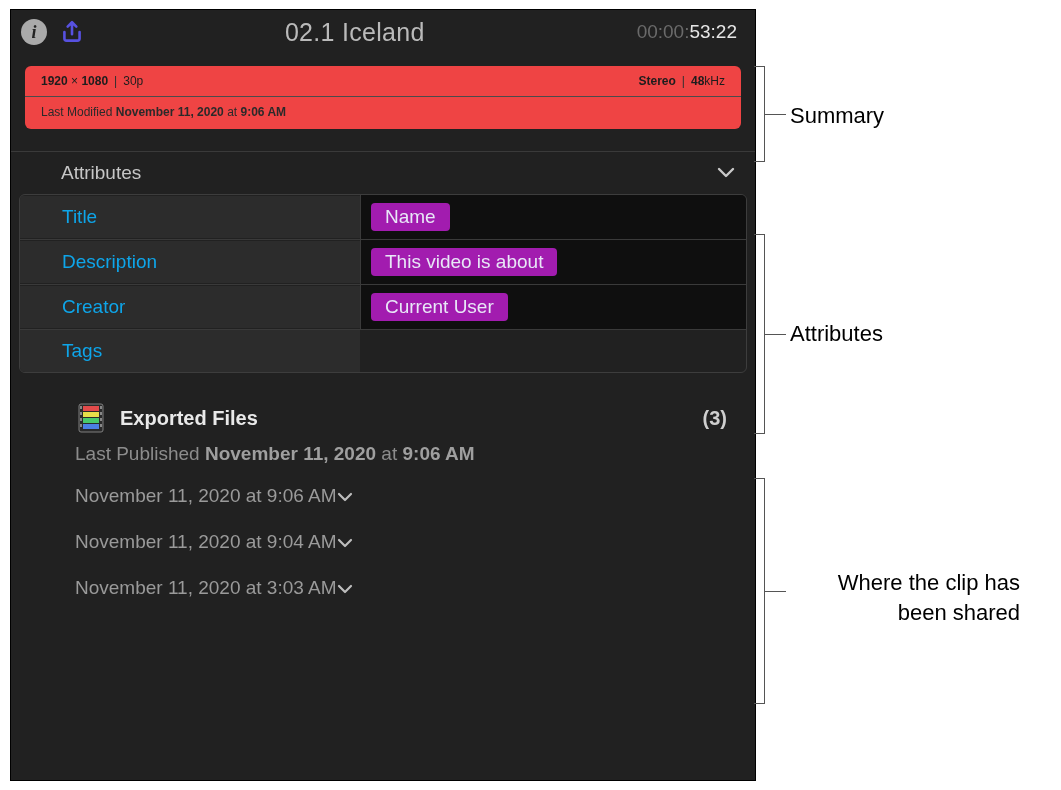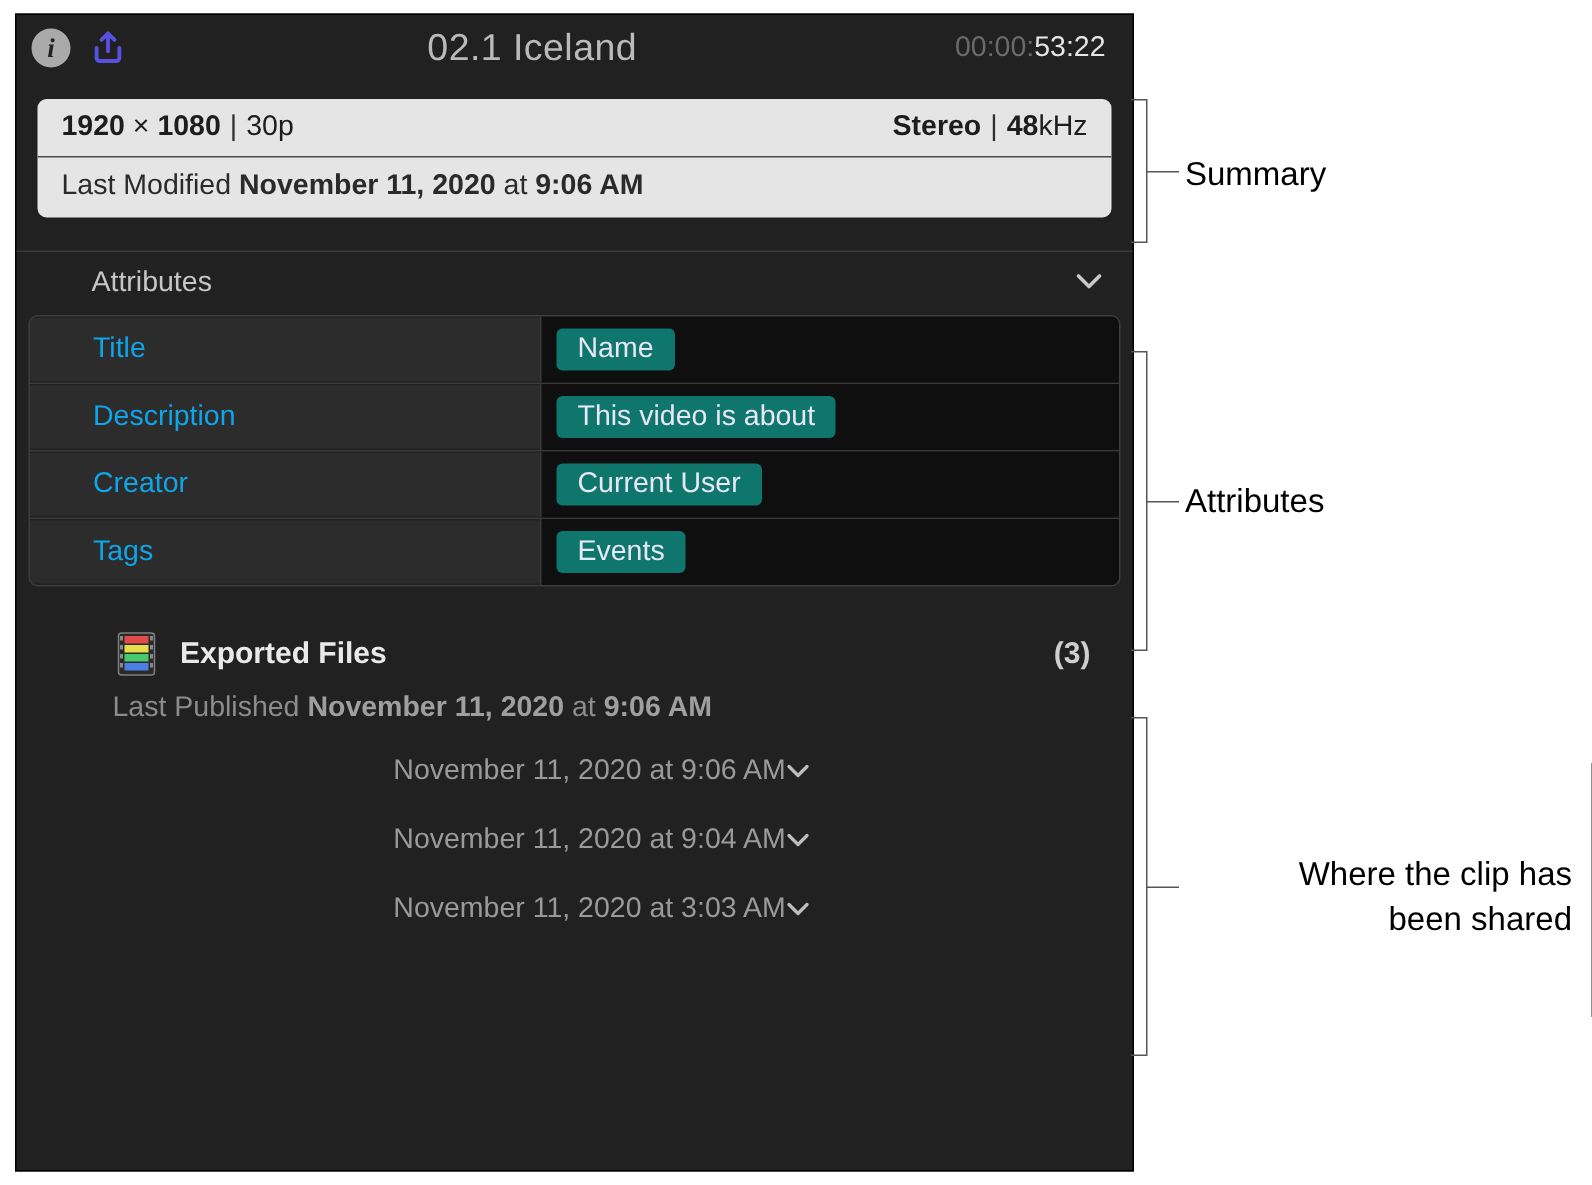--- a/index.html
+++ b/index.html
@@ -17,22 +17,22 @@
     .info-i { font-family:"Georgia",serif; font-style:italic; font-weight:bold; color:#232323; font-size:18px; }
     .share-icon svg { display:block; }
     .hdr-title { flex:1; text-align:center; color:#bababa; font-size:25px; letter-spacing:0.3px; }
     .timecode { font-size:19px; font-variant-numeric:tabular-nums; }
     .timecode .dim { color:#6a6a6a;margin-left:12px; }
     .timecode .bright { color:#e6e6e6; }
 
     
     .summary-wrap { padding:12px 14px 0 14px; }
     .summary-box {
-      background:#e5e5e5; border-radius:6px; overflow:hidden;
-      color:#1d1d1d; font-size:19px;
+      background:#ef4444; border-radius:6px; overflow:hidden;
+      color:#1d1d1d; font-size:12px;
     }
     .summary-r1 { display:flex; justify-content:space-between; padding:8px 16px; border-bottom:1px solid #4b4b4b; }
     .summary-r2 { padding:8px 16px 10px; color:#2a2a2a; }
     .strong { font-weight:700; }
     .sep { color:#2f2f2f; padding:0 6px; }
 
     .hr { border:0; border-top:1px solid #3a3a3a; margin:22px 0 0 0; }
 
     
     .section-hdr { display:flex; align-items:center; justify-content:space-between; padding:10px 20px 10px 50px; font-size:19px; color:#c6c6c6; }
@@ -47,33 +47,33 @@
     }
     .attr-row:first-child { border-top:none; }
     .attr-label {
       padding:10px 0 10px 42px; font-size:19px; color:#0ea5e9; background:#2c2c2c;
     }
     .attr-val {
       background:#0f0f0f; height:44px; display:flex; align-items:center; padding-left:10px;
       border-left:1px solid #3a3a3a;
     }
     .token {
-      background:#0f766e; color:#e8e7f7; font-size:19px; padding:3px 14px; border-radius:4px;
+      background:#a21caf; color:#e8e7f7; font-size:19px; padding:3px 14px; border-radius:4px;
     }
 
     
     .exp { padding:30px 22px 0 22px; }
     .exp-head { display:flex; align-items:center; gap:16px; font-size:20px;padding-left:45px; }
     .filmstrip { width:26px; height:30px; display:inline-block; }
     .exp-title { color:#e9e9e9; font-weight:700; }
     .exp-count { margin-left:auto; color:#cfcfcf; font-weight:700; padding-right:6px; }
     .exp-sub { padding:10px 0 8px 42px; font-size:19px; color:#8c8c8c; }
     .exp-sub .strongd { font-weight:700; color:#9f9f9f; }
     .file-row {
-      display:flex; align-items:center; justify-content:center;
+      display:flex; align-items:center; justify-content:flex-start;
       padding:12px 6px 12px 42px; color:#9a9a9a; font-size:19px;
     }
 
     
     .anno { position:absolute; color:#000; font-size:22px;text-align:right; }
     .bracket { position:absolute; border-right:1px solid #555; }
     .bracket .t,.bracket .b { position:absolute; width:10px; height:1px; background:#555; right:0; }
     .bracket .t{top:0}.bracket .b{bottom:0}
     .tick { position:absolute; width:22px; height:1px; background:#555; }
   </style>
@@ -144,23 +144,20 @@
         </div>
     </div>
     <div class="attr-row">
       <div class="attr-label">Creator</div>
       <div class="attr-val">
           <span class="token">Current User</span>
         </div>
     </div>
     <div class="attr-row">
       <div class="attr-label">Tags</div>
-      <div class="attr-val">
-          <span class="token">Events</span>
-        </div>
     </div>
   </div>
 
   <div class="exp">
     <div class="exp-head">
       <span class="filmstrip">
         <svg width="26" height="30" viewBox="0 0 26 30">
           <rect x="1" y="1" width="24" height="28" rx="2" fill="#2a2a2a" stroke="#7f7f7f"></rect>
           <rect x="5" y="3" width="16" height="5" fill="#e34b4b"></rect>
           <rect x="5" y="9" width="16" height="5" fill="#e7df4a"></rect>
@@ -219,13 +216,13 @@
     <span class="b"></span>
   </div>
 <div class="tick" style="left:764px; top:334px;"></div>
 <div class="anno" style="left:790px; top:321px;">Attributes</div>
 
 <div class="bracket" style="left:764px; top:478px; height:226px;">
     <span class="t"></span>
     <span class="b"></span>
   </div>
 <div class="tick" style="left:764px; top:591px;"></div>
-<div class="anno" style="left:818px; top:568px; width:230px; line-height:1.35;">Where the clip has been shared</div>
+<div class="anno" style="left:790px; top:568px; width:230px; line-height:1.35;">Where the clip has been shared</div>
 
 </body></html>

